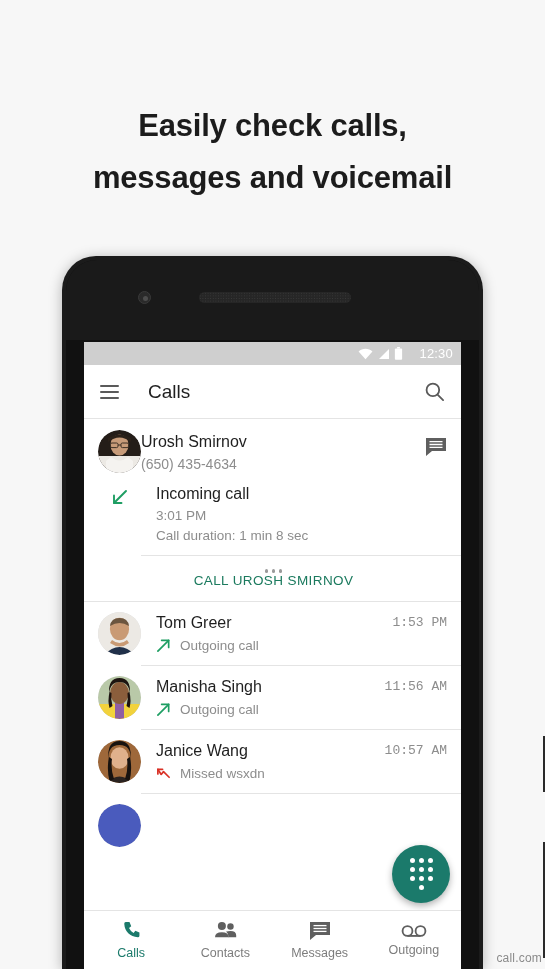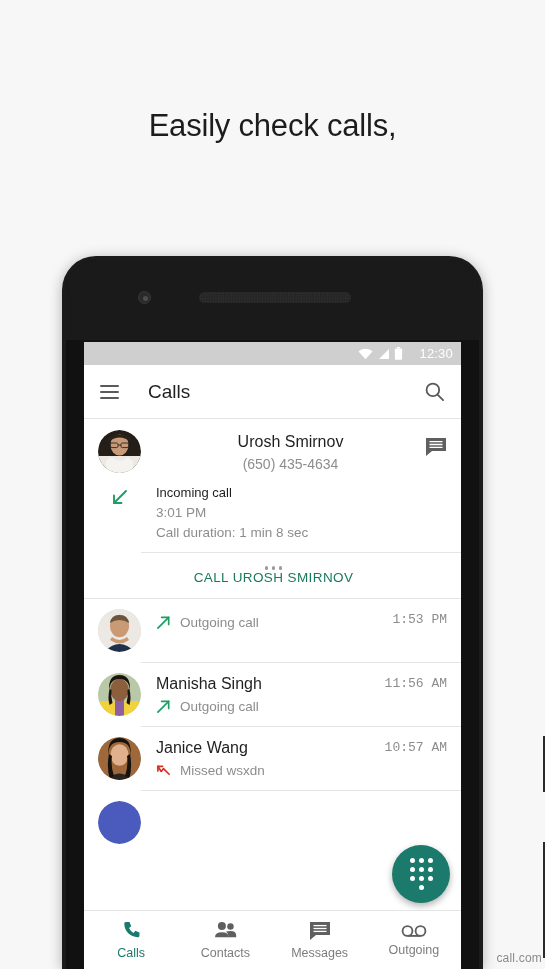--- a/index.html
+++ b/index.html
@@ -9,21 +9,21 @@
     font-family: "Liberation Sans", sans-serif;
     overflow: hidden;
   }
   #root { position: relative; width: 545px; height: 969px; background: #f7f7f7; }
 
   
   .headline {
     position: absolute; left: 0; top: 100px; width: 545px;
     text-align: center;
     font-size: 31px; line-height: 52px;
-    color: #1c1c1c; font-weight: 400;
+    color: #1c1c1c; font-weight: 700;
     letter-spacing: -0.2px;
   }
   .headline .l2 { display: block; }
 
   
   .phone {
     position: absolute; left: 62px; top: 256px;
     width: 421px; height: 713px;
     background: #1b1b1b;
     border-radius: 34px 34px 0 0;
@@ -92,29 +92,29 @@
   
   .divider { height: 1px; background: #e4e4e4; }
   .divider.inset { margin-left: 57px; }
 
   
   .card-head { display: flex; align-items: flex-start; padding: 11px 14px 8px 14px; }
   .avatar {
     width: 43px; height: 43px; border-radius: 50%; flex: none;
     overflow: hidden; position: relative; background: #ddd;
   }
-  .card-name-wrap { flex: 1; margin-left: 15px; padding-top: 1px; text-align: center; }
+  .card-name-wrap { flex: 1; padding-top: 1px; }
   .card-name { font-size: 16px; color: #1f1f1f; line-height: 21px; }
   .card-phone { font-size: 14px; color: #8d8d8d; margin-top: 4px; }
   .msg-icon { flex: none; margin-top: 7px; cursor: pointer; }
 
   .card-detail { display: flex; padding: 4px 14px 12px 14px; }
   .detail-arrow { width: 43px; flex: none; display: flex; justify-content: center; padding-top: 3px; }
   .detail-body { margin-left: 15px; }
-  .detail-title { font-size: 13px; color: #1f1f1f; }
+  .detail-title { font-size: 16px; color: #1f1f1f; }
   .detail-line { font-size: 13.5px; color: #8d8d8d; margin-top: 5px; }
 
   .card-actions {
     display: flex; align-items: center; justify-content: space-between;
     padding: 13px 14px 13px 16px;
     flex-direction: column;
   }
   .dots { display: flex; gap: 3.5px; cursor: pointer; }
   .dots i { width: 3.5px; height: 3.5px; border-radius: 50%; background: #9a9a9a; }
   .call-action {
@@ -163,20 +163,21 @@
     z-index: 20;
   }
 </style>
 </head>
 <body>
 
 <div id="root">
 
   <div class="headline">
     <span>Easily check calls,</span>
+    <span class="l2">messages and voicemail</span>
   </div>
 
   <div class="phone">
     <div class="btn-power"></div>
     <div class="btn-volume"></div>
 
     <div class="phone-inner">
       <div class="bezel-top">
         <div class="camera"></div>
         <div class="speaker"></div>
@@ -290,20 +291,21 @@
               <g clip-path="url(#cl2)">
                 <rect width="43" height="43" fill="#ece9e4"></rect>
                 <path d="M6 43 q15.5 -16 31 0 z" fill="#20304a"></path>
                 <ellipse cx="21.5" cy="17" rx="9.6" ry="11.2" fill="#c99a74"></ellipse>
                 <path d="M12 14 q9.5 -6 19 0 q-1 -8 -9.5 -8 q-8.5 0 -9.5 8 z" fill="#6b553f"></path>
                 <path d="M14 28 q7.5 6 15 0 l2 3 q-9 7 -19 0 z" fill="#c99a74"></path>
               </g>
             </svg>
           </div>
           <div class="row-body">
+            <div class="row-name">Tom Greer</div>
             <div class="row-sub">
               <svg width="15" height="15" viewBox="0 0 16 16">
                 <g stroke="#1e9e63" stroke-width="1.8" fill="none" stroke-linecap="round" stroke-linejoin="round">
                   <line x1="2" y1="14" x2="13.5" y2="2.5"></line>
                   <polyline points="6,2.5 13.5,2.5 13.5,10"></polyline>
                 </g>
               </svg>
               <span class="row-sub-text">Outgoing call</span>
             </div>
           </div>

